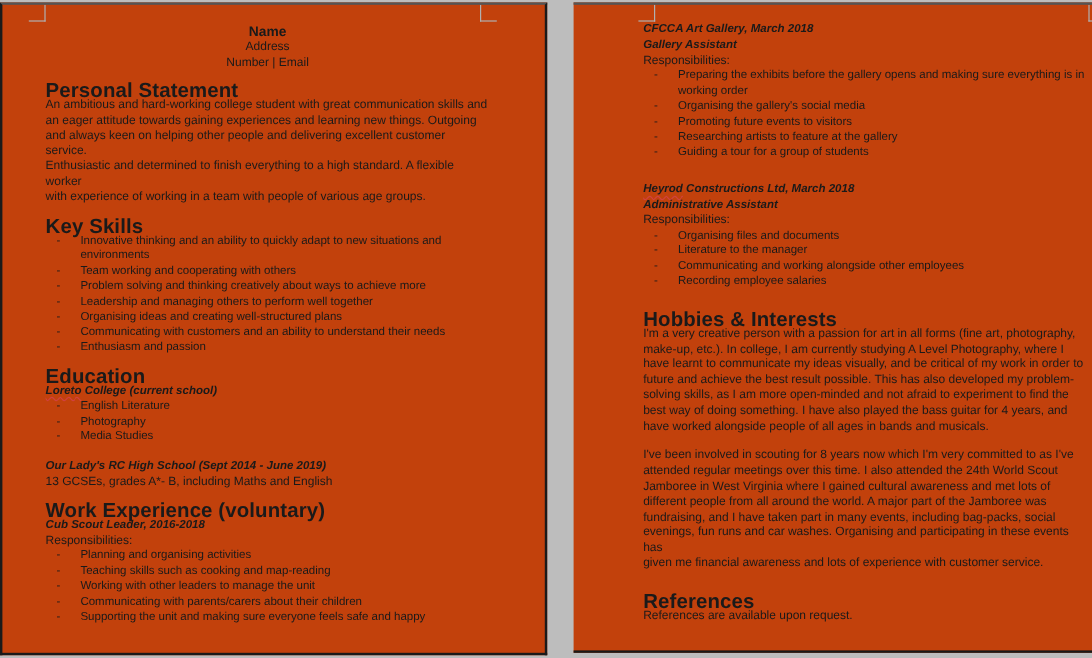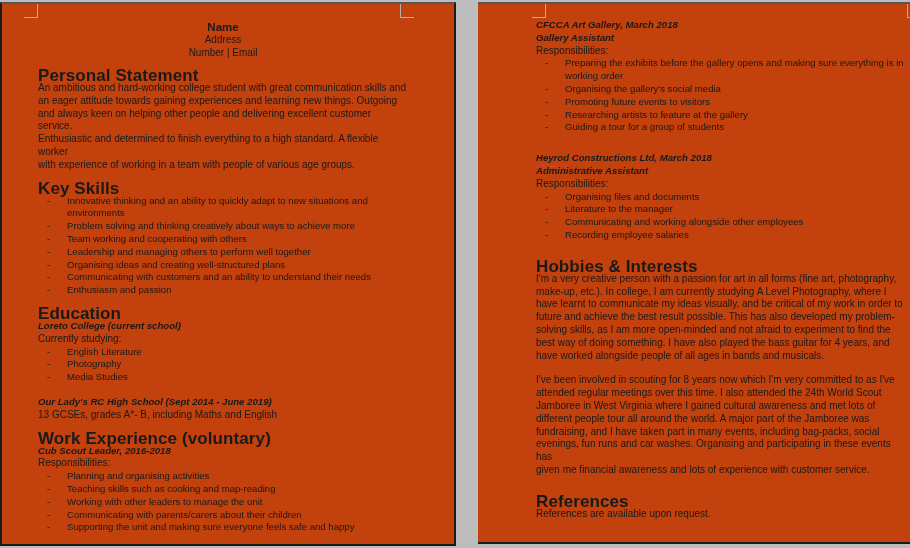--- a/index.html
+++ b/index.html
@@ -71,33 +71,32 @@
       <p>an eager attitude towards gaining experiences and learning new things. Outgoing</p>
       <p>and always keen on helping other people and delivering excellent customer service.</p>
       <p>Enthusiastic and determined to finish everything to a high standard. A flexible worker</p>
       <p>with experience of working in a team with people of various age groups.</p>
     </div>
 
     <div class="section">
       <h2>Key Skills</h2>
       <ul class="dash">
         <li>Innovative thinking and an ability to quickly adapt to new situations and environments</li>
+        <li>Team working and cooperating with others</li>
         <li>Problem solving and thinking creatively about ways to achieve more</li>
-        <li>Team working and cooperating with others</li>
         <li>Leadership and managing others to perform well together</li>
         <li>Organising ideas and creating well-structured plans</li>
         <li>Communicating with customers and an ability to understand their needs</li>
         <li>Enthusiasm and passion</li>
       </ul>
     </div>
 
     <div class="section">
       <h2>Education</h2>
       <div class="role"><span class="squiggle">Loreto</span><span> College (current school)</span></div>
-      <p>Currently studying:</p>
       <ul class="dash">
         <li>English Literature</li>
         <li>Photography</li>
         <li>Media Studies</li>
       </ul>
       <div class="gap"></div>
       <div class="role">Our Lady's RC High School (Sept 2014 - June 2019)</div>
       <p>13 GCSEs, grades A*- B, including Maths and English</p>
     </div>
 
@@ -154,21 +153,21 @@
       <p>make-up, etc.). In college, I am currently studying A Level Photography, where I</p>
       <p>have learnt to communicate my ideas visually, and be critical of my work in order to</p>
       <p>future and achieve the best result possible. This has also developed my problem-</p>
       <p>solving skills, as I am more open-minded and not afraid to experiment to find the</p>
       <p>best way of doing something. I have also played the bass guitar for 4 years, and</p>
       <p>have worked alongside people of all ages in bands and musicals.</p>
       <div class="gap"></div>
       <p>I've been involved in scouting for 8 years now which I'm very committed to as I've</p>
       <p>attended regular meetings over this time. I also attended the 24th World Scout</p>
       <p>Jamboree in West Virginia where I gained cultural awareness and met lots of</p>
-      <p>different people tour all around the world.  A major part of the Jamboree was</p>
+      <p>different people from all around the world.  A major part of the Jamboree was</p>
       <p>fundraising, and I have taken part in many events, including bag-packs, social</p>
       <p>evenings, fun runs and car washes. Organising and participating in these events has</p>
       <p>given me financial awareness and lots of experience with customer service.</p>
     </div>
     <div class="gap-s"></div>
 
     <div class="section">
       <h2>References</h2>
       <p>References are available upon request.</p>
     </div>

